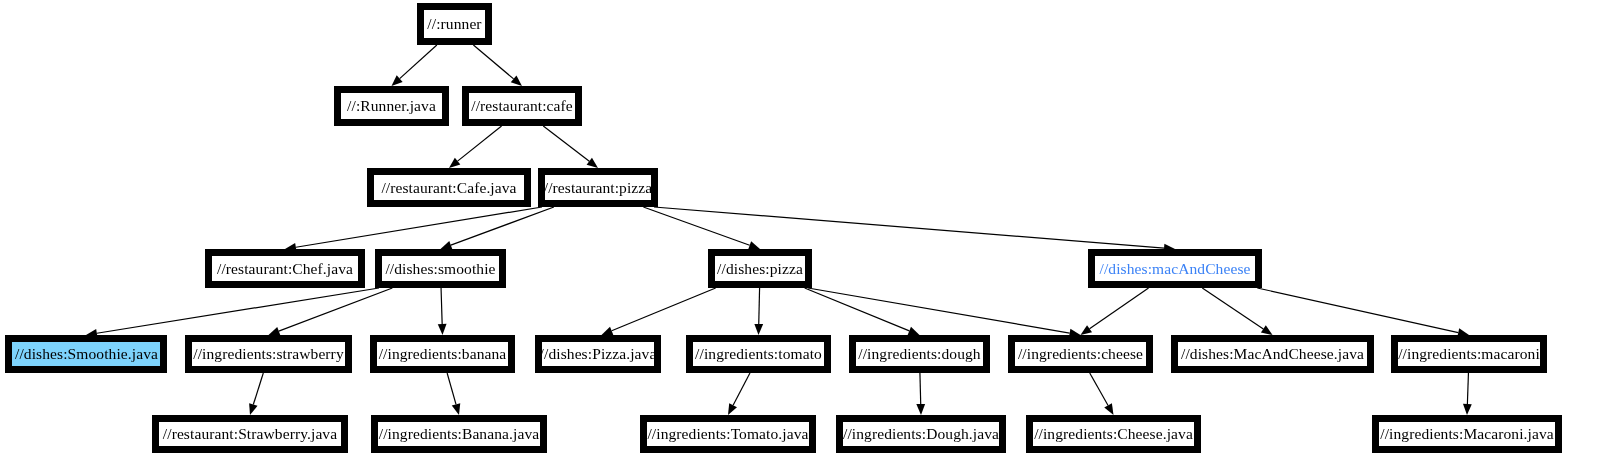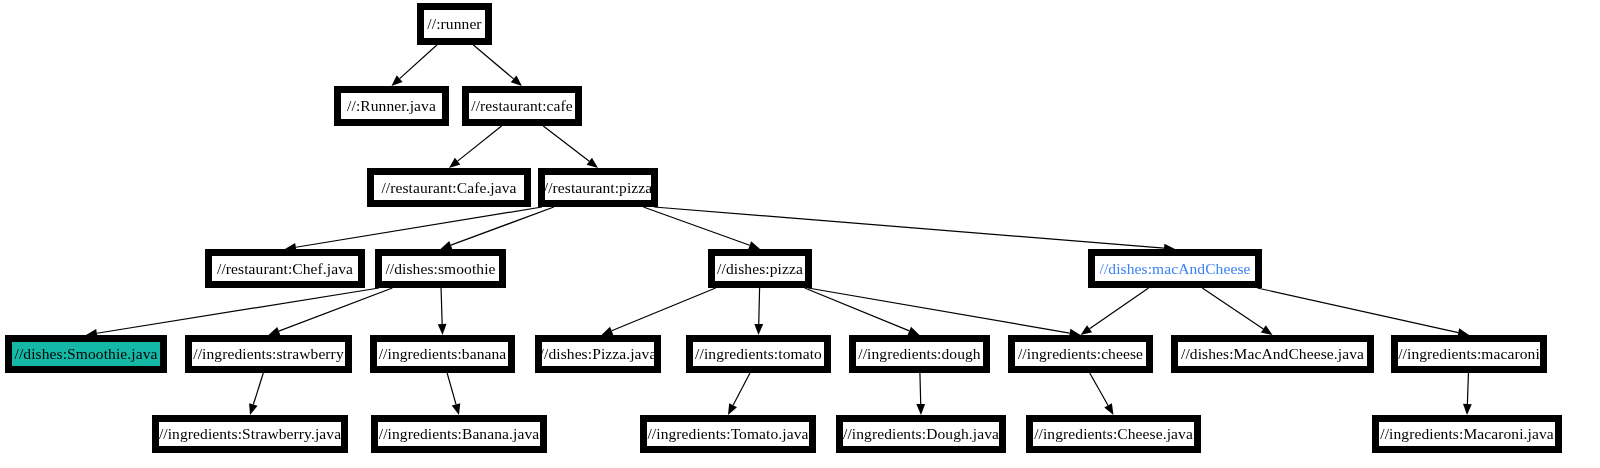--- a/index.html
+++ b/index.html
@@ -117,21 +117,21 @@
       </div>
       <div class="gnode" style="left: 375px; top: 249px; width: 131px; height: 39px; border-color: rgb(0, 0, 0); background: rgb(255, 255, 255); color: rgb(0, 0, 0);">
         <span class="lbl">//dishes:smoothie</span>
       </div>
       <div class="gnode" style="left: 708px; top: 249px; width: 104px; height: 39px; border-color: rgb(0, 0, 0); background: rgb(255, 255, 255); color: rgb(0, 0, 0);">
         <span class="lbl">//dishes:pizza</span>
       </div>
       <div class="gnode" style="left: 1088px; top: 249px; width: 174px; height: 39px; border-color: rgb(0, 0, 0); background: rgb(255, 255, 255); color: #3b82f6;">
         <span class="lbl">//dishes:macAndCheese</span>
       </div>
-      <div class="gnode" style="left: 5px; top: 335px; width: 162px; height: 38px; border-color: rgb(0, 0, 0); background: #14b8a6; color: rgb(0, 0, 0);">
+      <div class="gnode" style="left: 5px; top: 335px; width: 162px; height: 38px; border-color: rgb(0, 0, 0); background: #7dd3fc; color: rgb(0, 0, 0); justify-content: flex-end;">
         <span class="lbl">//dishes:Smoothie.java</span>
       </div>
       <div class="gnode" style="left: 185px; top: 335px; width: 167px; height: 38px; border-color: rgb(0, 0, 0); background: rgb(255, 255, 255); color: rgb(0, 0, 0);">
         <span class="lbl">//ingredients:strawberry</span>
       </div>
       <div class="gnode" style="left: 370px; top: 335px; width: 145px; height: 38px; border-color: rgb(0, 0, 0); background: rgb(255, 255, 255); color: rgb(0, 0, 0);">
         <span class="lbl">//ingredients:banana</span>
       </div>
       <div class="gnode" style="left: 535px; top: 335px; width: 126px; height: 38px; border-color: rgb(0, 0, 0); background: rgb(255, 255, 255); color: rgb(0, 0, 0);">
         <span class="lbl">//dishes:Pizza.java</span>
@@ -145,21 +145,21 @@
       <div class="gnode" style="left: 1008px; top: 335px; width: 145px; height: 38px; border-color: rgb(0, 0, 0); background: rgb(255, 255, 255); color: rgb(0, 0, 0);">
         <span class="lbl">//ingredients:cheese</span>
       </div>
       <div class="gnode" style="left: 1171px; top: 335px; width: 203px; height: 38px; border-color: rgb(0, 0, 0); background: rgb(255, 255, 255); color: rgb(0, 0, 0);">
         <span class="lbl">//dishes:MacAndCheese.java</span>
       </div>
       <div class="gnode" style="left: 1391px; top: 335px; width: 156px; height: 38px; border-color: rgb(0, 0, 0); background: rgb(255, 255, 255); color: rgb(0, 0, 0);">
         <span class="lbl">//ingredients:macaroni</span>
       </div>
       <div class="gnode" style="left: 152px; top: 415px; width: 196px; height: 38px; border-color: rgb(0, 0, 0); background: rgb(255, 255, 255); color: rgb(0, 0, 0);">
-        <span class="lbl">//ingredients:Strawberry.java</span>
+        <span class="lbl">//restaurant:Strawberry.java</span>
       </div>
       <div class="gnode" style="left: 371px; top: 415px; width: 176px; height: 38px; border-color: rgb(0, 0, 0); background: rgb(255, 255, 255); color: rgb(0, 0, 0);">
         <span class="lbl">//ingredients:Banana.java</span>
       </div>
       <div class="gnode" style="left: 640px; top: 415px; width: 176px; height: 38px; border-color: rgb(0, 0, 0); background: rgb(255, 255, 255); color: rgb(0, 0, 0); text-align: right;">
         <span class="lbl">//ingredients:Tomato.java</span>
       </div>
       <div class="gnode" style="left: 836px; top: 415px; width: 170px; height: 38px; border-color: rgb(0, 0, 0); background: rgb(255, 255, 255); color: rgb(0, 0, 0);">
         <span class="lbl">//ingredients:Dough.java</span>
       </div>

